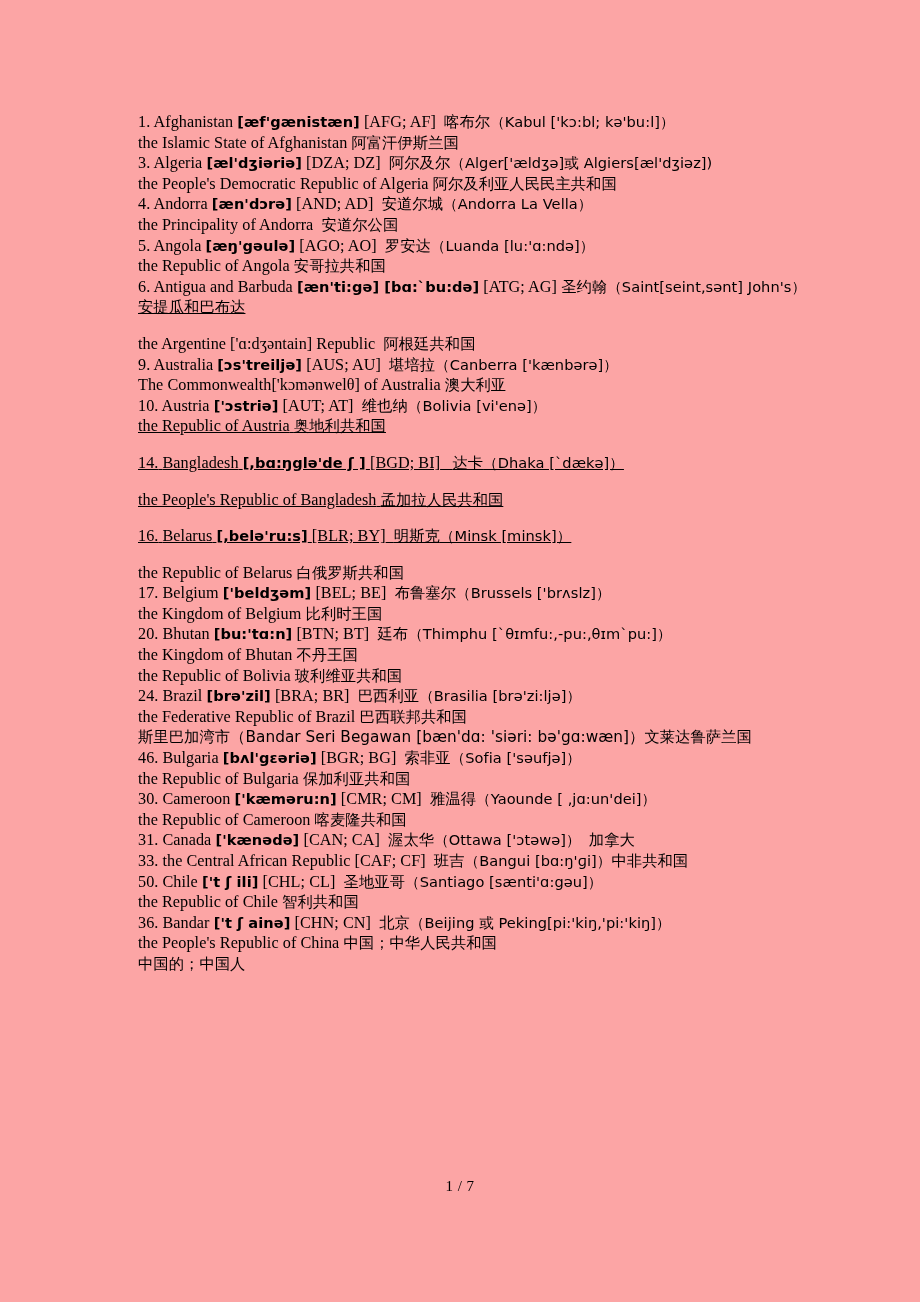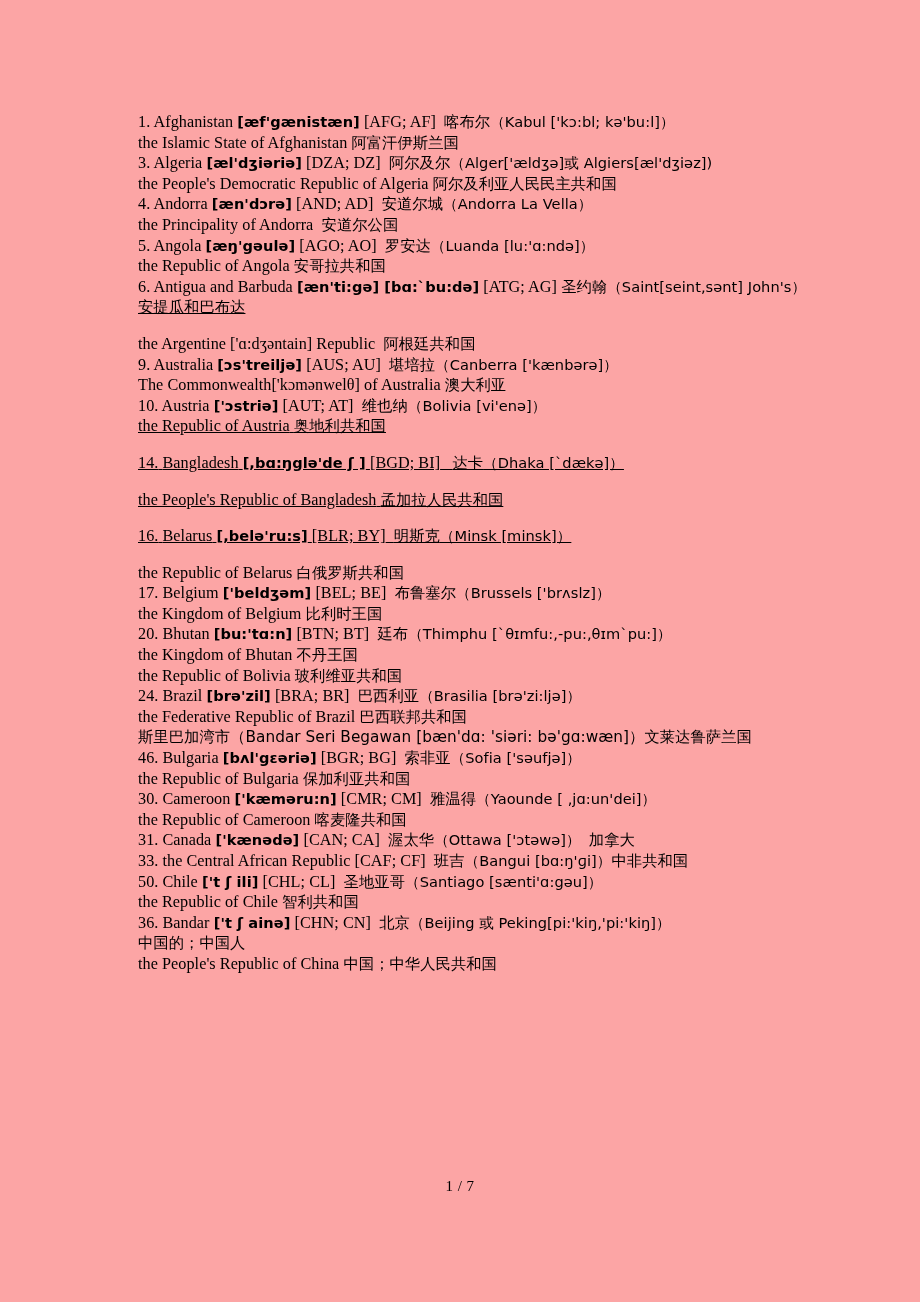--- a/index.html
+++ b/index.html
@@ -102,20 +102,20 @@
     <div class="line"><span>the Republic of Cameroon</span> <span class="cjk">喀麦隆共和国</span></div>
 
     <div class="line"><span>31.</span> <span>Canada</span> <span class="ipa bold">['kænədə]</span> <span>[CAN; CA]</span> &nbsp;<span class="cjk">渥太华</span><span class="ipa">（Ottawa ['ɔtəwə]）</span> &nbsp;<span class="cjk">加拿大</span></div>
 
     <div class="line"><span>33.</span> <span>the Central African Republic</span> <span>[CAF; CF]</span> &nbsp;<span class="cjk">班吉</span><span class="ipa">（Bangui [bɑ:ŋ'ɡi]）</span><span class="cjk">中非共和国</span></div>
 
     <div class="line"><span>50.</span> <span>Chile</span> <span class="ipa bold">['t ʃ ili]</span> <span>[CHL; CL]</span> &nbsp;<span class="cjk">圣地亚哥</span><span class="ipa">（Santiago [sænti'ɑ:gəu]）</span></div>
     <div class="line"><span>the Republic of Chile</span> <span class="cjk">智利共和国</span></div>
 
     <div class="line"><span>36.</span> <span>Bandar</span> <span class="ipa bold">['t ʃ ainə]</span> <span>[CHN; CN]</span> &nbsp;<span class="cjk">北京</span><span class="ipa">（Beijing 或 Peking[pi:'kiŋ,'pi:'kiŋ]）</span></div>
+    <div class="line"><span>the People's Republic of China</span> <span class="cjk">中国；中华人民共和国</span></div>
     <div class="line"><span class="cjk">中国的；中国人</span></div>
-    <div class="line"><span>the People's Republic of China</span> <span class="cjk">中国；中华人民共和国</span></div>
 
   </div>
 
   <div id="footer">1  / 7</div>
 
 </div>
 
 </body></html>

